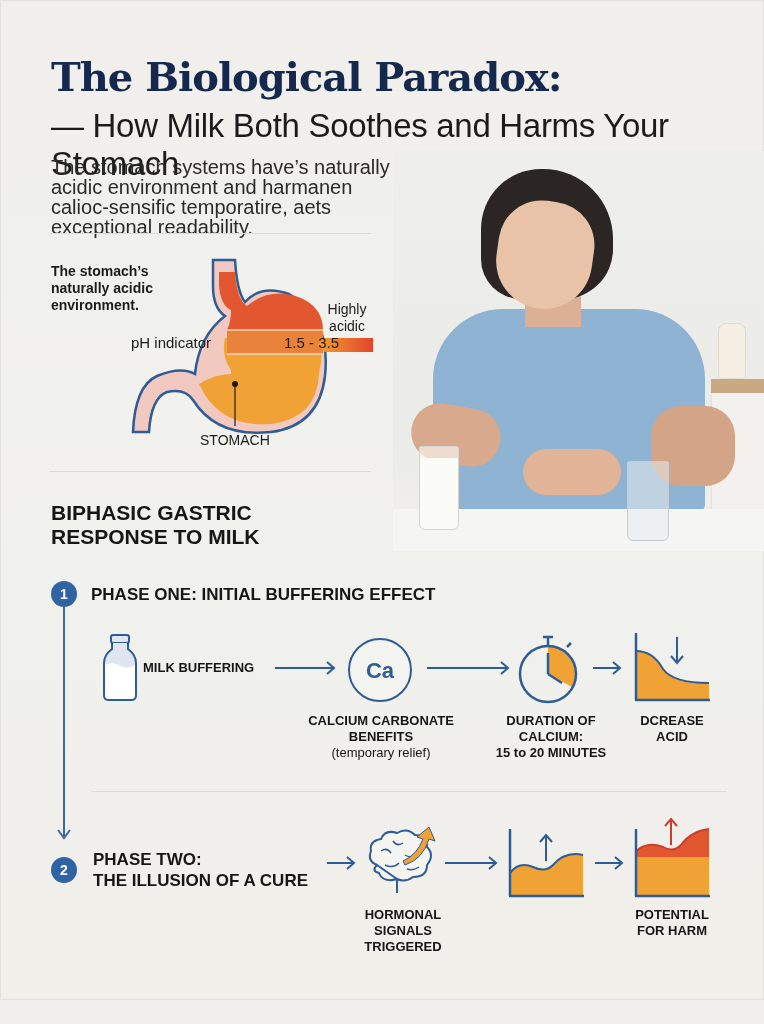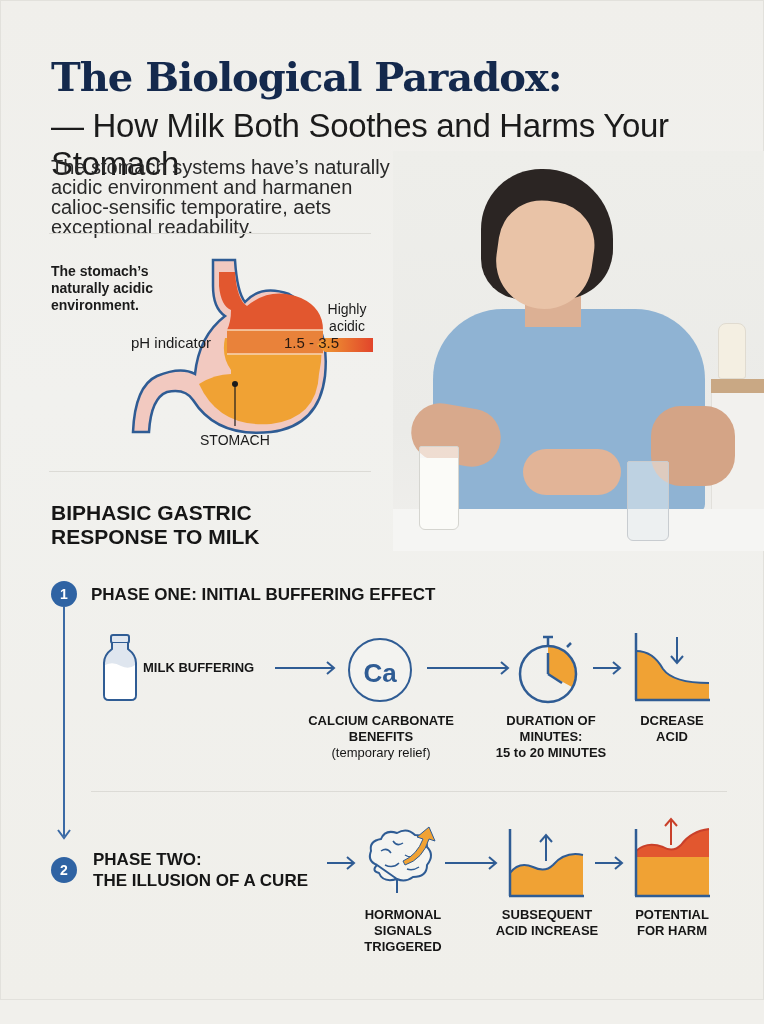--- a/index.html
+++ b/index.html
@@ -163,42 +163,42 @@
   <div class="step-label" style="left:142px; top:659px; text-align:left;">MILK BUFFERING</div>
 
   <svg class="arrow" style="left:274px; top:660px;" width="62" height="14" viewBox="0 0 62 14">
     <line x1="0" y1="7" x2="58" y2="7" stroke="#2f5c94" stroke-width="2"></line>
     <path d="M52 1 L59 7 L52 13" fill="none" stroke="#2f5c94" stroke-width="2"></path>
   </svg>
 
   <svg class="icon" style="left:346px; top:636px;" width="66" height="66" viewBox="0 0 66 66">
     <circle cx="33" cy="33" r="31" fill="#f3f3f0" stroke="#2f5c94" stroke-width="2"></circle>
   </svg>
-  <div style="position:absolute; left:346px; top:657px; width:66px; text-align:center; font-size:26px; font-weight:bold; color:#2f5c94;">Ca</div>
+  <div style="position:absolute; left:346px; top:657px; width:66px; text-align:center; font-size:22px; font-weight:bold; color:#2f5c94;">Ca</div>
   <div class="step-label" style="left:295px; top:712px; width:170px;">
     <div>CALCIUM CARBONATE BENEFITS</div>
     <div class="step-sub">(temporary relief)</div>
   </div>
 
   <svg class="arrow" style="left:426px; top:660px;" width="84" height="14" viewBox="0 0 84 14">
     <line x1="0" y1="7" x2="80" y2="7" stroke="#2f5c94" stroke-width="2"></line>
     <path d="M74 1 L81 7 L74 13" fill="none" stroke="#2f5c94" stroke-width="2"></path>
   </svg>
 
   <svg class="icon" style="left:516px; top:632px;" width="66" height="72" viewBox="0 0 66 72">
     <line x1="26" y1="4" x2="36" y2="4" stroke="#2f5c94" stroke-width="2.5"></line>
     <line x1="31" y1="4" x2="31" y2="12" stroke="#2f5c94" stroke-width="2.5"></line>
     <line x1="50" y1="14" x2="54" y2="10" stroke="#2f5c94" stroke-width="2.5"></line>
     <path d="M31 41 L31 13 A28 28 0 0 1 55 54 Z" fill="#f0a234"></path>
     <circle cx="31" cy="41" r="28" fill="none" stroke="#2f5c94" stroke-width="2.5"></circle>
     <line x1="31" y1="41" x2="31" y2="20" stroke="#2f5c94" stroke-width="2.5"></line>
     <line x1="31" y1="41" x2="45" y2="50" stroke="#2f5c94" stroke-width="2.5"></line>
   </svg>
   <div class="step-label" style="left:478px; top:712px; width:144px;">
-    <div>DURATION OF MINUTES:</div>
+    <div>DURATION OF CALCIUM:</div>
     <div>15 to 20 MINUTES</div>
   </div>
 
   <svg class="arrow" style="left:592px; top:660px;" width="30" height="14" viewBox="0 0 30 14">
     <line x1="0" y1="7" x2="26" y2="7" stroke="#2f5c94" stroke-width="2"></line>
     <path d="M20 1 L27 7 L20 13" fill="none" stroke="#2f5c94" stroke-width="2"></path>
   </svg>
 
   <svg class="icon" style="left:632px; top:630px;" width="78" height="72" viewBox="0 0 78 72">
     <path d="M3 20 Q20 20 30 38 Q40 52 76 52 L76 68 L3 68 Z" fill="#f0a234"></path>
@@ -243,24 +243,20 @@
   </svg>
 
   <svg class="icon" style="left:506px; top:826px;" width="80" height="72" viewBox="0 0 80 72">
     <path d="M3 46 Q12 34 26 40 Q38 46 46 38 Q58 24 76 28 L76 68 L3 68 Z" fill="#f0a234"></path>
     <path d="M3 46 Q12 34 26 40 Q38 46 46 38 Q58 24 76 28" fill="none" stroke="#2f5c94" stroke-width="2"></path>
     <line x1="3" y1="2" x2="3" y2="69" stroke="#2f5c94" stroke-width="2.5"></line>
     <line x1="2" y1="69" x2="77" y2="69" stroke="#2f5c94" stroke-width="2.5"></line>
     <line x1="39" y1="8" x2="39" y2="34" stroke="#2f5c94" stroke-width="2"></line>
     <path d="M33 15 L39 8 L45 15" fill="none" stroke="#2f5c94" stroke-width="2"></path>
   </svg>
-  <div class="step-label" style="left:484px; top:906px; width:124px;">
-    <div>SUBSEQUENT</div>
-    <div>ACID INCREASE</div>
-  </div>
 
   <svg class="arrow" style="left:594px; top:855px;" width="30" height="14" viewBox="0 0 30 14">
     <line x1="0" y1="7" x2="26" y2="7" stroke="#2f5c94" stroke-width="2"></line>
     <path d="M20 1 L27 7 L20 13" fill="none" stroke="#2f5c94" stroke-width="2"></path>
   </svg>
 
   <svg class="icon" style="left:632px; top:814px;" width="80" height="84" viewBox="0 0 80 84">
     <rect x="3" y="42" width="73" height="38" fill="#f0a234"></rect>
     <path d="M3 36 Q14 26 30 32 Q40 38 48 30 Q58 16 76 14 L76 42 L3 42 Z" fill="#e2572f"></path>
     <path d="M3 36 Q14 26 30 32 Q40 38 48 30 Q58 16 76 14" fill="none" stroke="#c9402a" stroke-width="2"></path>

